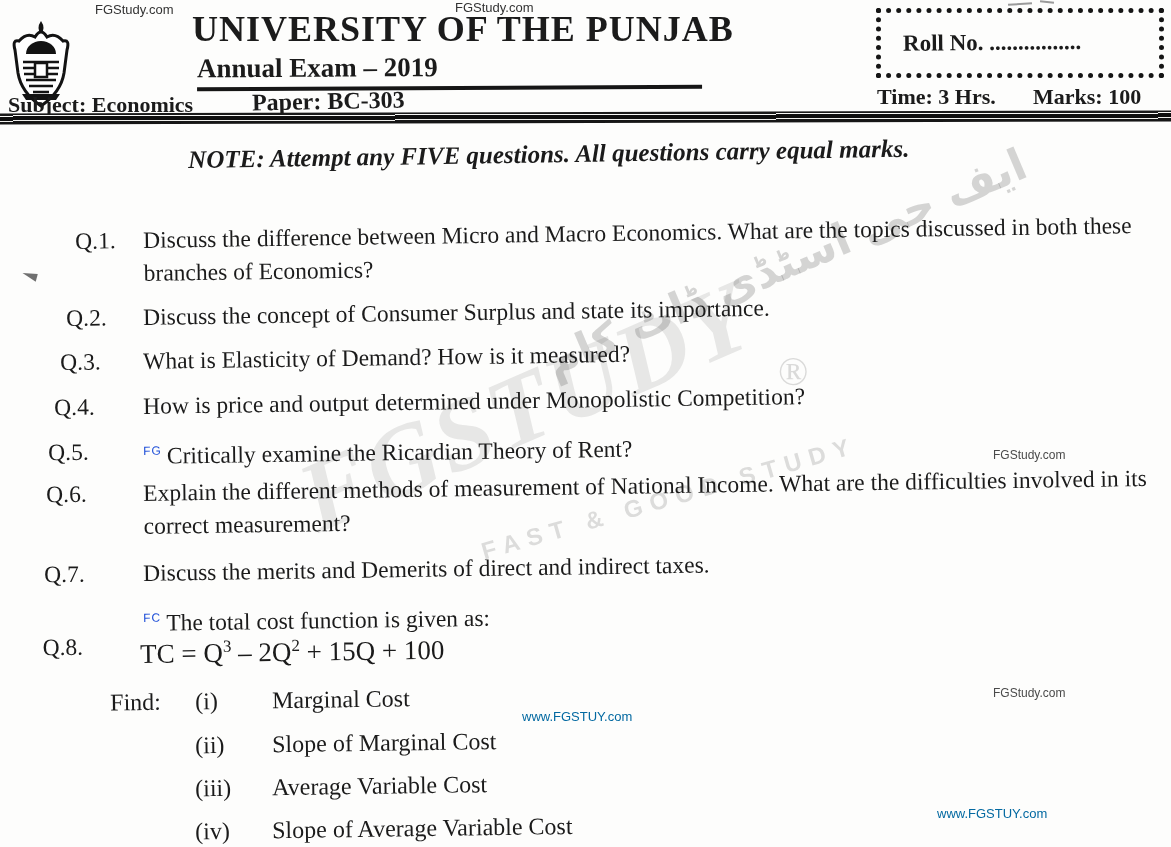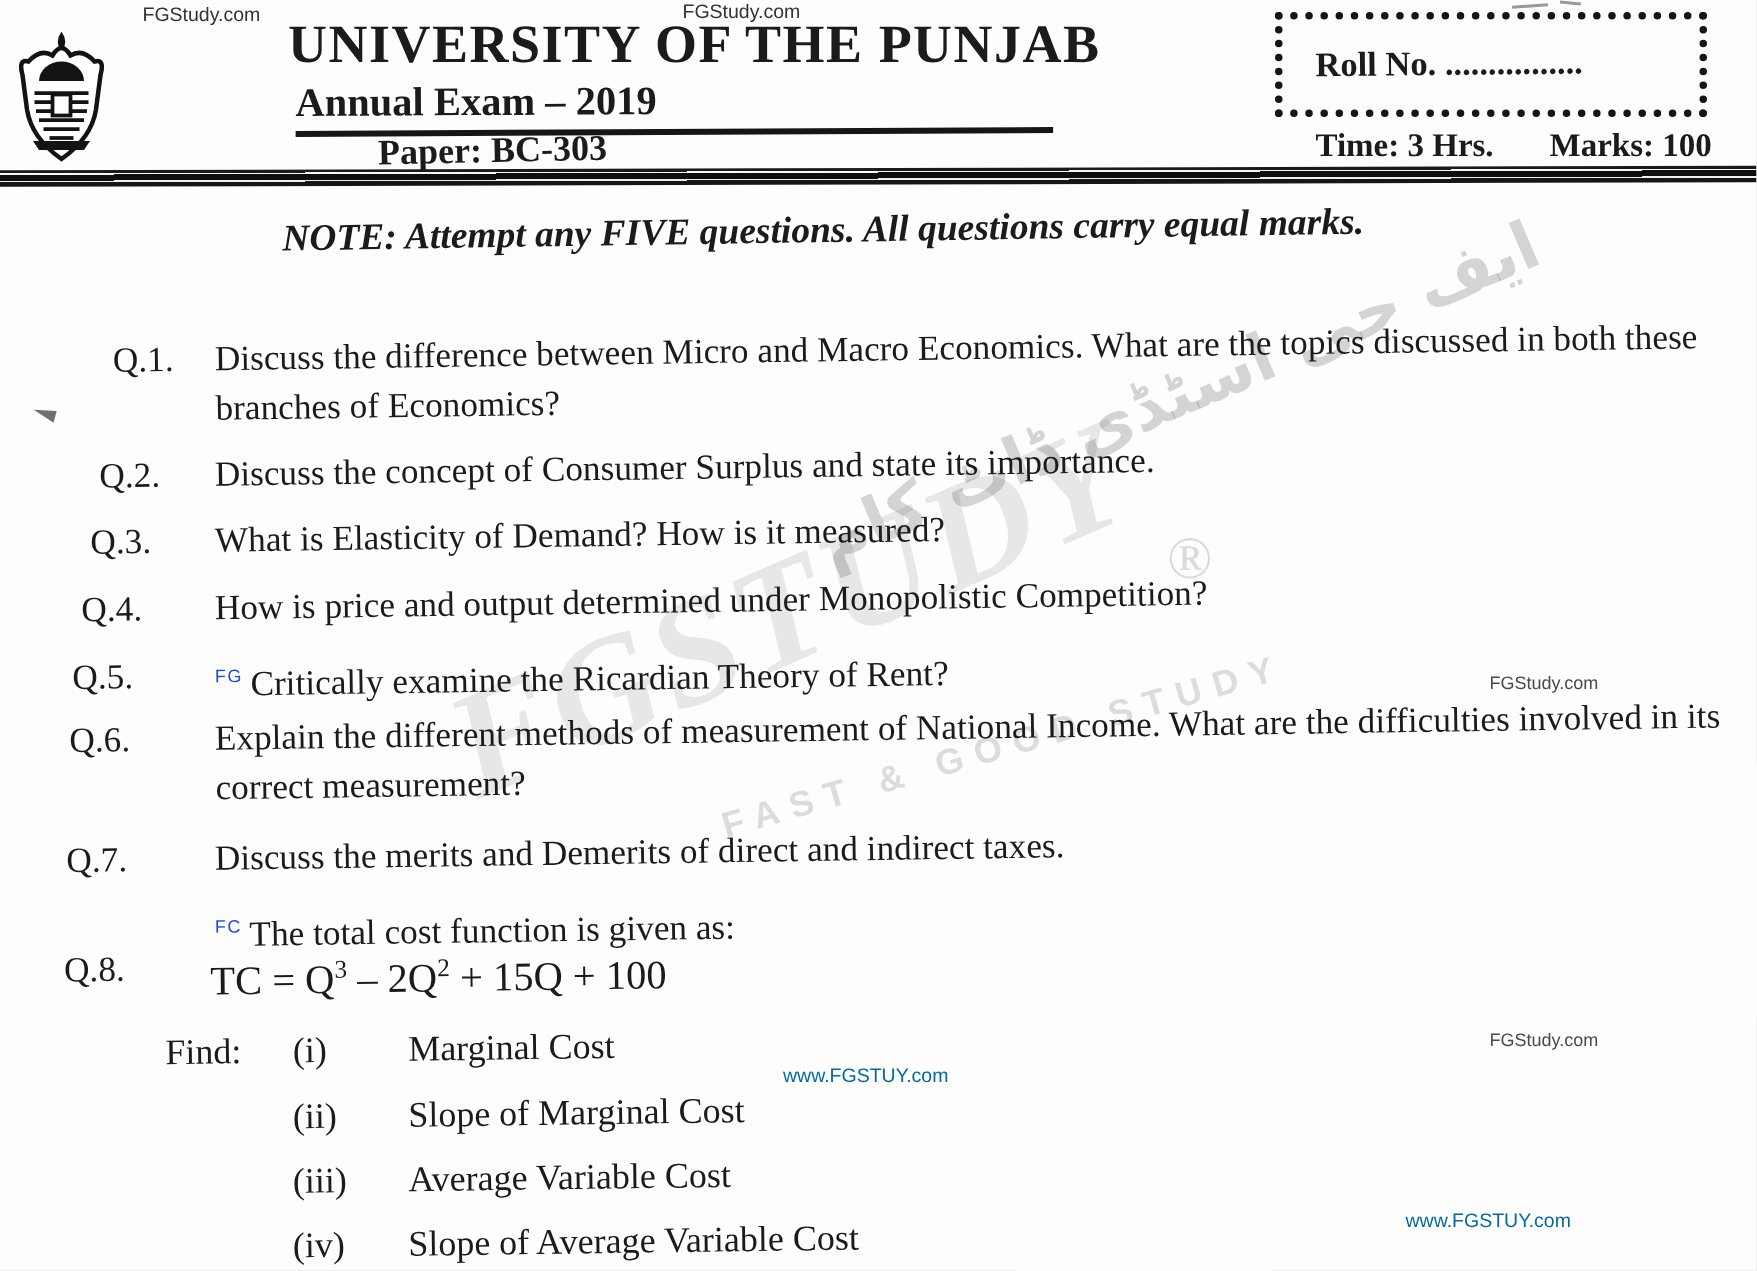--- a/index.html
+++ b/index.html
@@ -74,21 +74,21 @@
   .subject-label{
     position:absolute;left:8px;top:92px;
     font-size:22px;font-weight:bold;white-space:nowrap;
   }
   .paper-label{
     position:absolute;left:252px;top:88px;
     font-size:24px;font-weight:bold;white-space:nowrap;
     transform:rotate(-1.2deg);
   }
   .roll-box{
-    position:absolute;left:850px;top:8px;width:278px;height:60px;
+    position:absolute;left:876px;top:8px;width:278px;height:60px;
     border:5px dotted #151515;
     display:flex;align-items:center;
   }
   .roll-box .roll-text{
     font-size:23px;font-weight:bold;
     padding-left:22px;white-space:nowrap;
     transform:rotate(-0.6deg);
   }
   .time-label{position:absolute;left:877px;top:84px;font-size:22px;font-weight:bold;white-space:nowrap;}
   .marks-label{position:absolute;left:1033px;top:84px;font-size:22px;font-weight:bold;white-space:nowrap;}
@@ -185,20 +185,21 @@
       <path d="M12,74 L50,74 L46,80 L16,80 Z" fill="#131313"></path>
     </svg>
   </div>
 
   <div class="uni-title">UNIVERSITY OF THE PUNJAB</div>
 
   <div class="program-row">
     <span class="exam">Annual Exam – 2019</span>
   </div>
 
+  <div class="subject-label">Subject: Economics</div>
   <div class="paper-label">Paper: BC-303</div>
 
   <div class="roll-box">
     <span class="roll-text">Roll No. ................</span>
   </div>
   <div class="time-label">Time: 3 Hrs.</div>
   <div class="marks-label">Marks: 100</div>
 
   <div class="scribble" style="left:1008px;top:3px;width:24px;transform:rotate(-4deg);"></div>
   <div class="scribble" style="left:1040px;top:1px;width:14px;transform:rotate(6deg);"></div>

